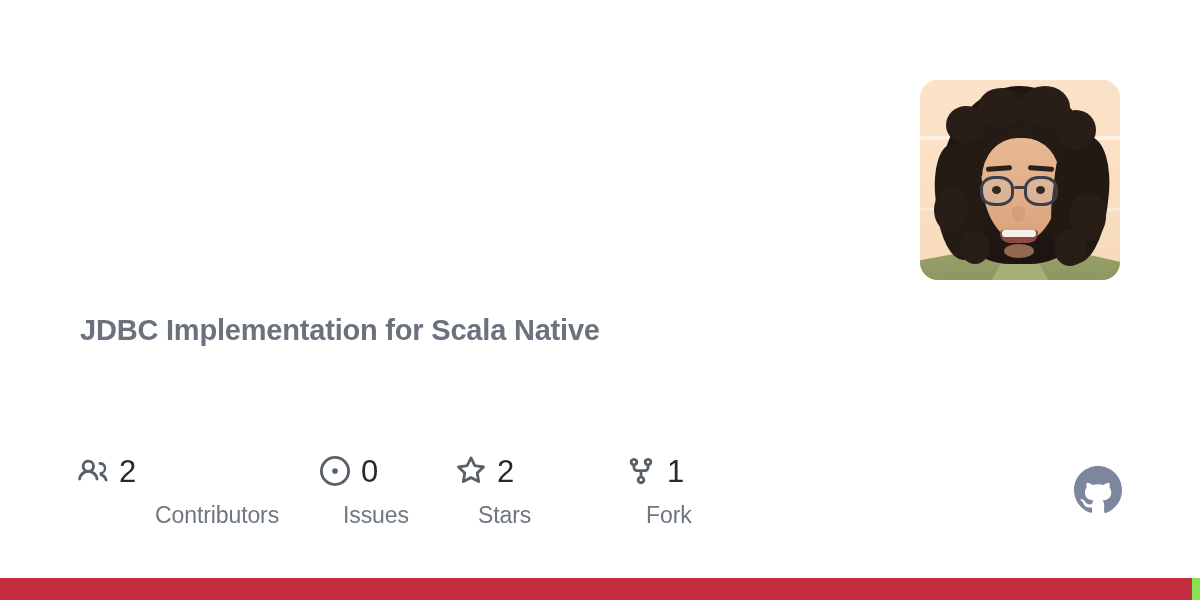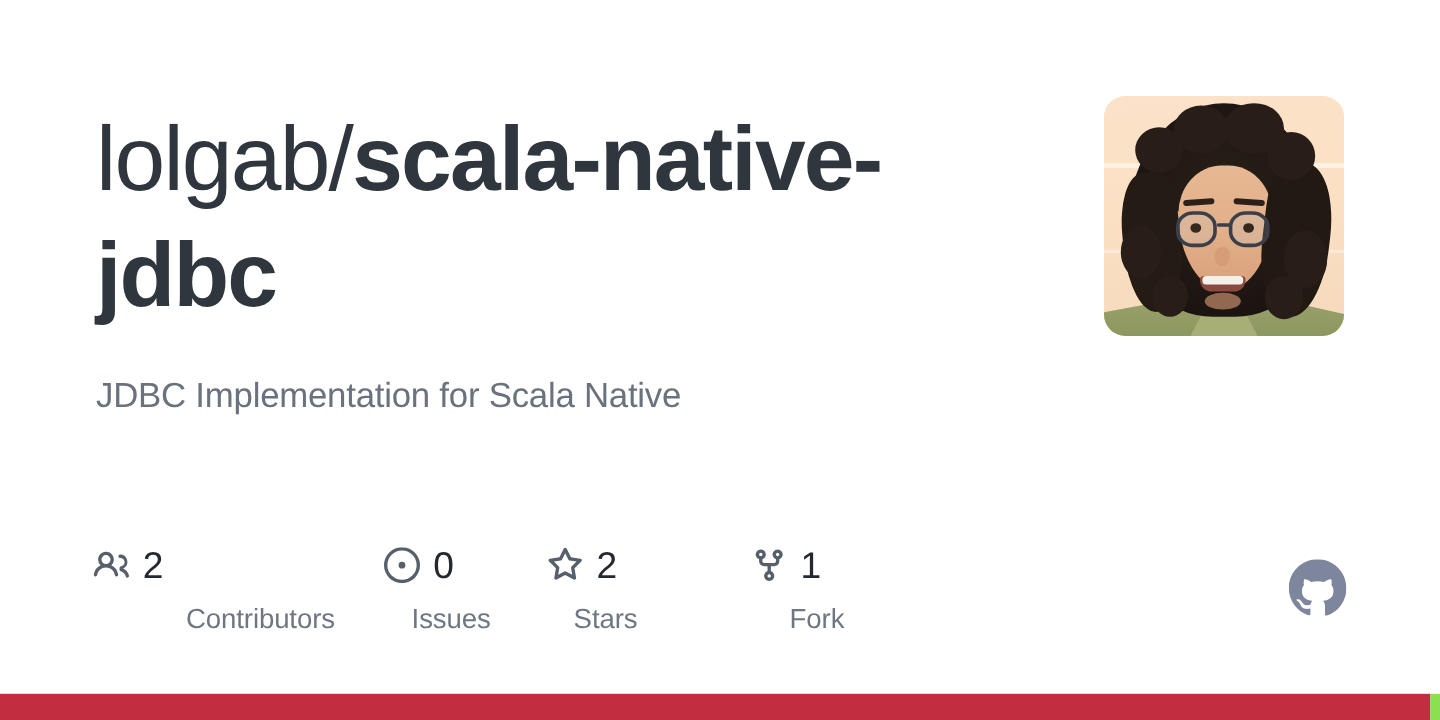--- a/index.html
+++ b/index.html
@@ -46,21 +46,21 @@
     color: #2f363d;
   }
 
   
   .repo-description {
     position: absolute;
     left: 80px;
     top: 312px;
     width: 800px;
     font-size: 29px;
-    font-weight: 400;
+    font-weight: 700;
     line-height: 1.3;
     letter-spacing: -0.2px;
     color: #6a737d;
   }
 
   
   .avatar {
     position: absolute;
     left: 920px;
     top: 80px;
@@ -318,21 +318,21 @@
   .stat.s-contributors { width: 204px; }
   .stat.s-contributors .stat-label { margin-left: 77px; }
 
   .stat.s-issues { width: 170px; padding-left: 38px; }
   .stat.s-issues .stat-label { margin-left: 23px; }
 
   .stat.s-stars { width: 152px; padding-left: 4px; }
   .stat.s-stars .stat-label { margin-left: 22px; }
 
   .stat.s-fork { width: 120px; padding-left: 22px; }
-  .stat.s-fork .stat-label { margin-left: 32px; }
+  .stat.s-fork .stat-label { margin-left: 20px; }
 
   
   .gh-mark {
     position: absolute;
     left: 1074px;
     top: 466px;
     width: 48px;
     height: 48px;
     color: #7d869c;
   }
@@ -348,23 +348,20 @@
     display: flex;
     overflow: hidden;
   }
   .lang-seg { height: 100%; }
 </style>
 </head>
 <body style="background: rgb(255, 255, 255);">
 
 <div class="card">
 
-  <h1 class="repo-heading" style="color: rgb(47, 54, 61);">
-    <span class="owner-name">lolgab/</span><span class="repo-name">scala-native-jdbc</span>
-  </h1>
 
   <p class="repo-description" style="color: rgb(106, 115, 125);">JDBC Implementation for Scala Native</p>
 
   <div class="avatar" style="background: rgb(250, 227, 205);">
     <div class="avatar-photo">
       <div class="ph-wall">
         <div class="ph-wall-line l1"></div>
         <div class="ph-wall-line l2"></div>
       </div>
       <div class="ph-shirt"></div>

